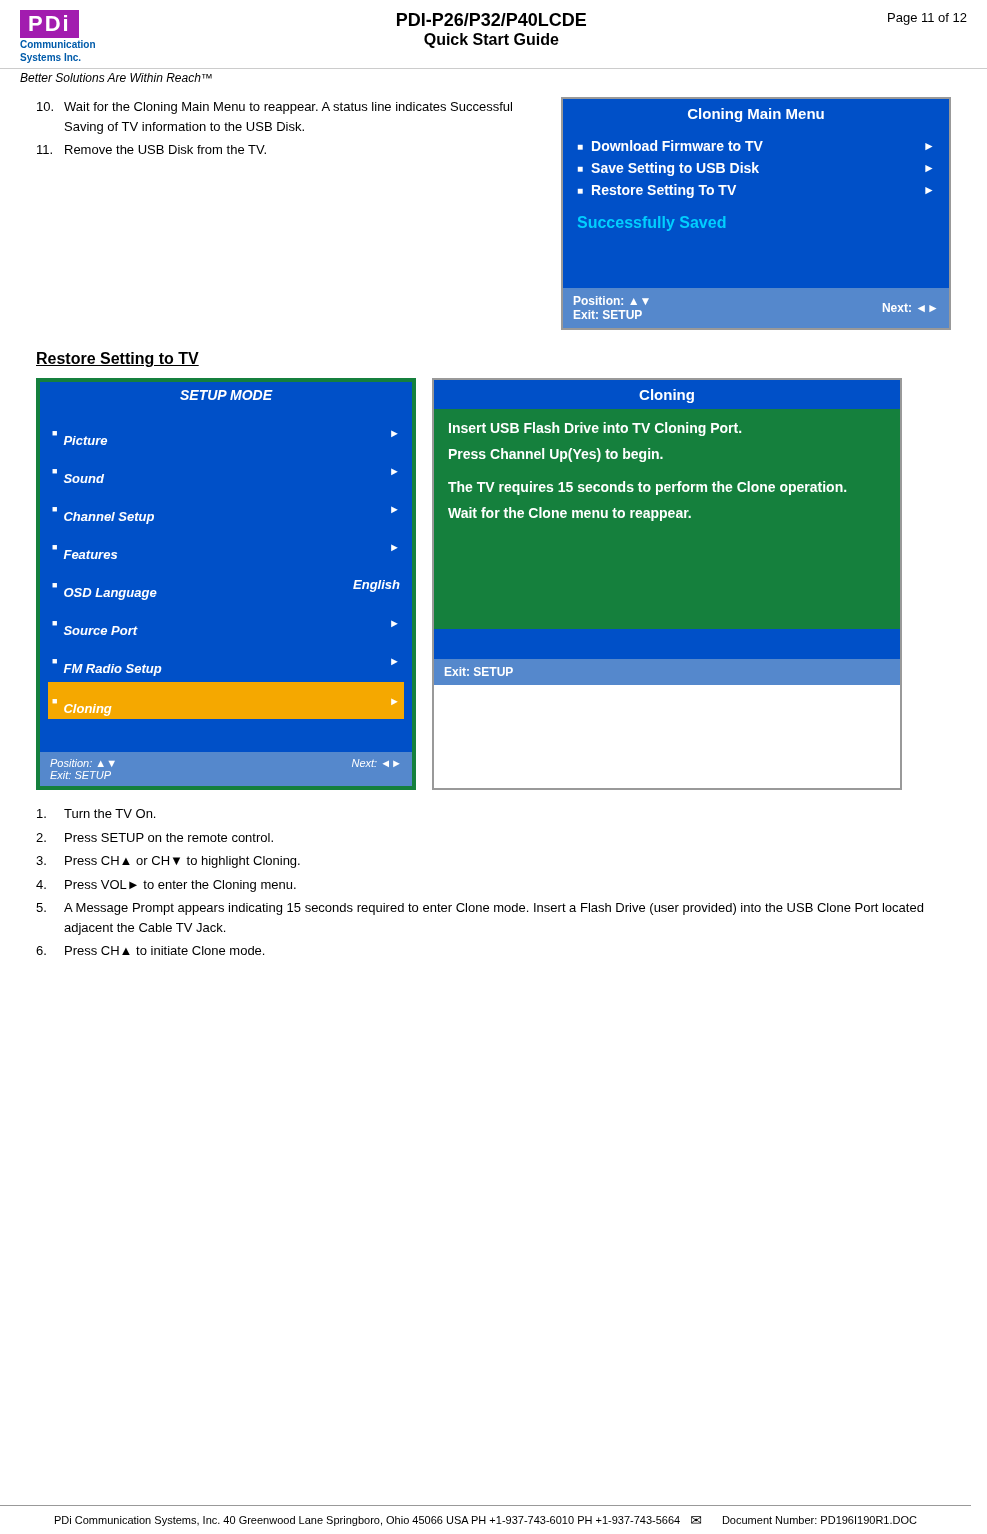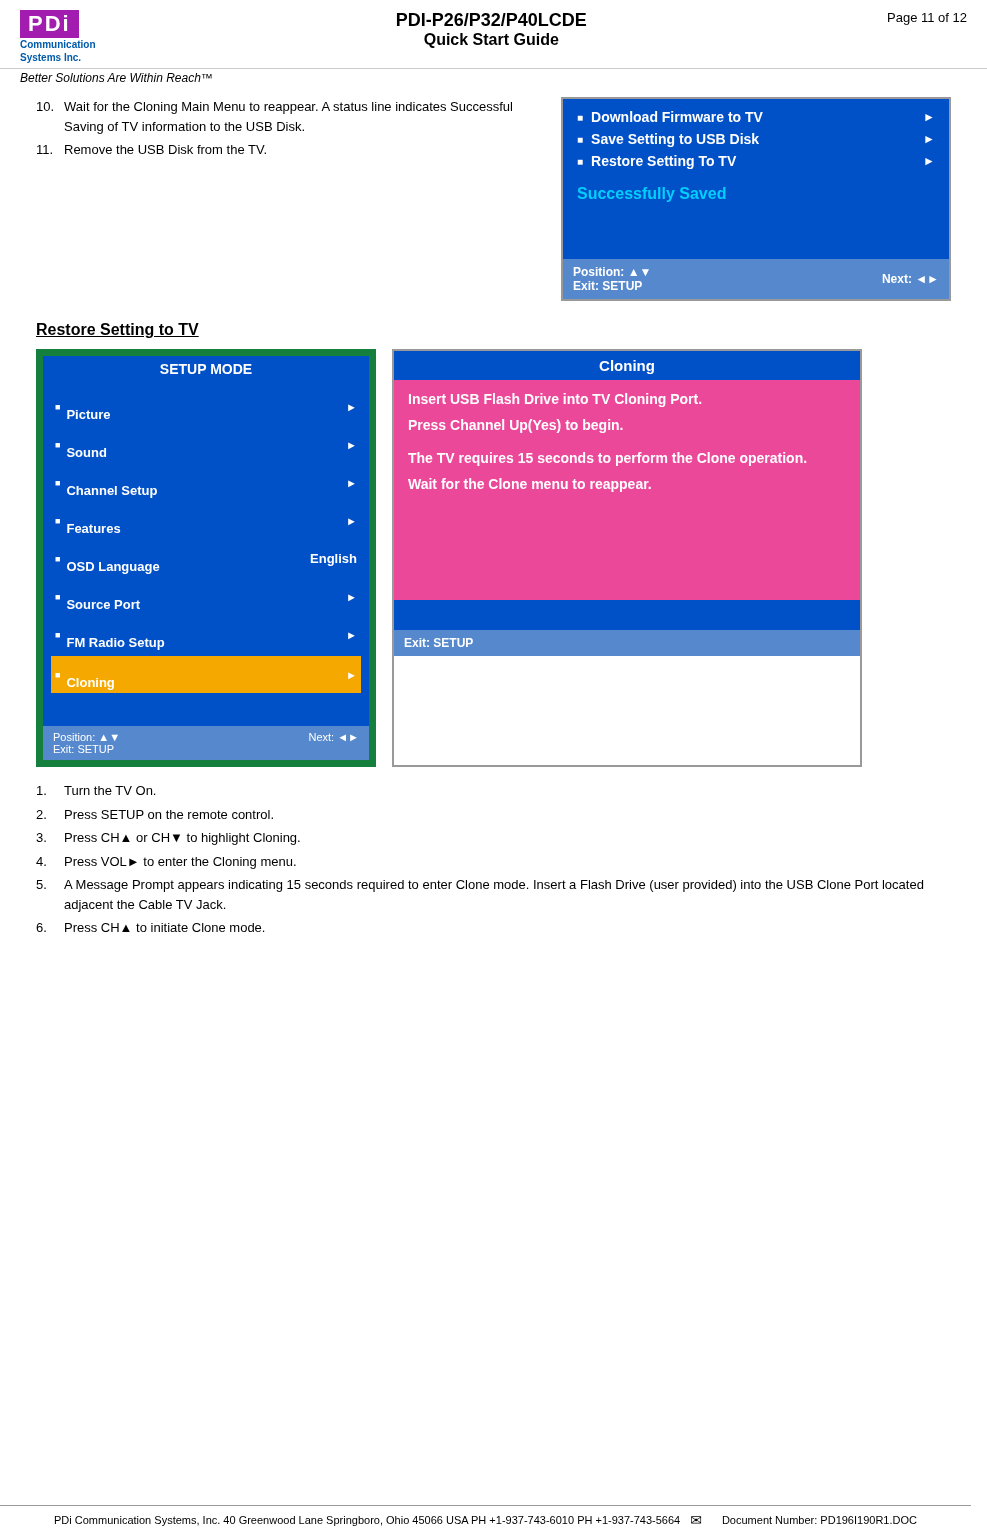--- a/index.html
+++ b/index.html
@@ -138,22 +138,23 @@
 
     
     .two-screens {
       display: flex;
       gap: 16px;
       margin-bottom: 14px;
     }
 
     
     .setup-screen {
-      width: 340px;
-      border: 7px solid #15803d;
+      width: 380px;
+      border: 4px solid #15803d;
+      font-style: italic;
     }
     .setup-header {
       background: #0050c8;
       color: #fff;
       text-align: center;
       font-weight: bold;
       font-size: 14px;
       padding: 5px 8px;
     }
     .setup-body {
@@ -199,21 +200,21 @@
     }
     .cloning-header {
       background: #0050c8;
       color: #fff;
       text-align: center;
       font-weight: bold;
       font-size: 15px;
       padding: 6px 10px;
     }
     .cloning-body {
-      background: #ec4899;
+      background: #15803d;
       padding: 10px 14px;
       min-height: 220px;
     }
     .cloning-body p {
       color: #fff;
       font-size: 14px;
       font-weight: bold;
       margin-bottom: 6px;
       line-height: 1.4;
     }
@@ -308,20 +309,21 @@
         </li>
         <li>
           <span class="num">11.</span>
           <span>Remove the USB Disk from the TV.</span>
         </li>
       </ul>
     </div>
 
     <div class="screen-col">
       <div class="tv-screen">
+        <div class="screen-blue-header">Cloning Main Menu</div>
         <div class="screen-blue-body">
           <div class="screen-menu-item">
             <span class="bullet">■</span>
             <span class="item-text">Download Firmware to TV</span>
             <span class="arrow">►</span>
           </div>
           <div class="screen-menu-item">
             <span class="bullet">■</span>
             <span class="item-text">Save Setting to USB Disk</span>
             <span class="arrow">►</span>

